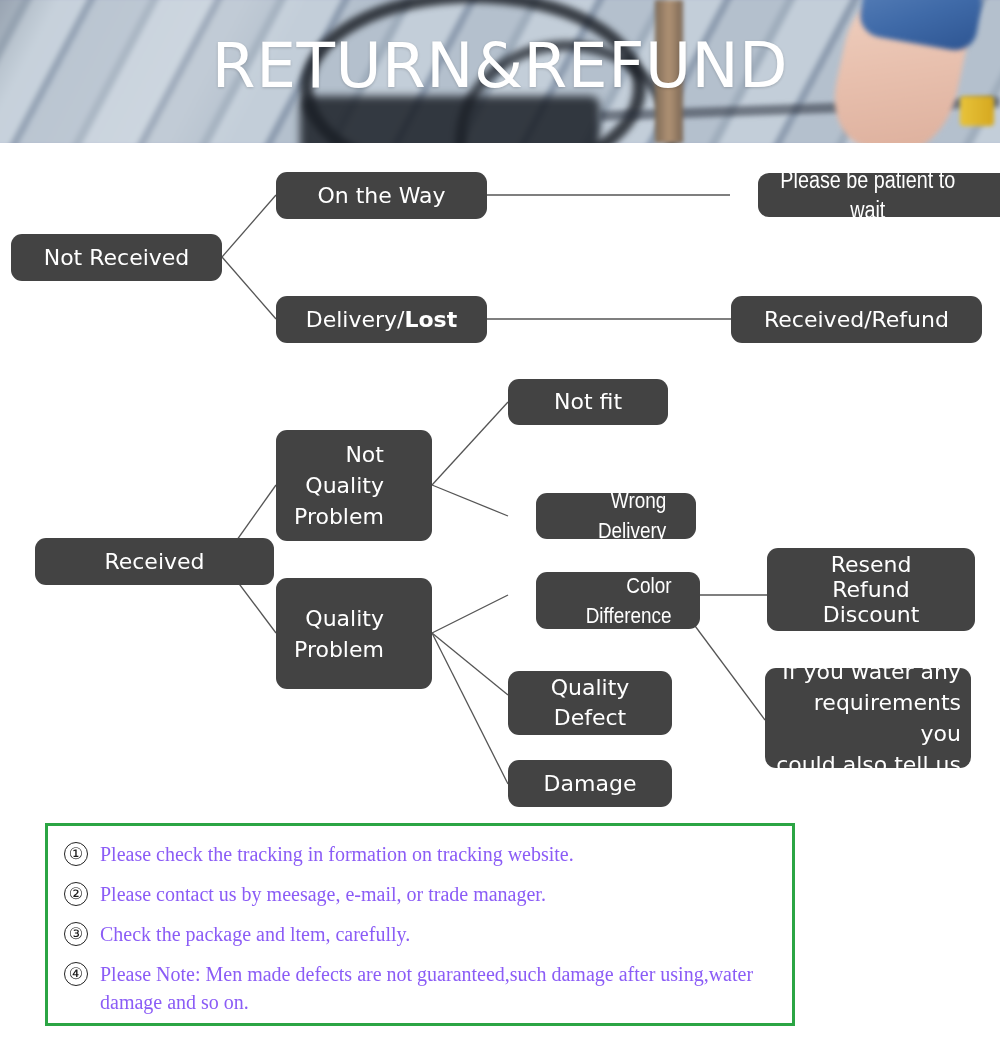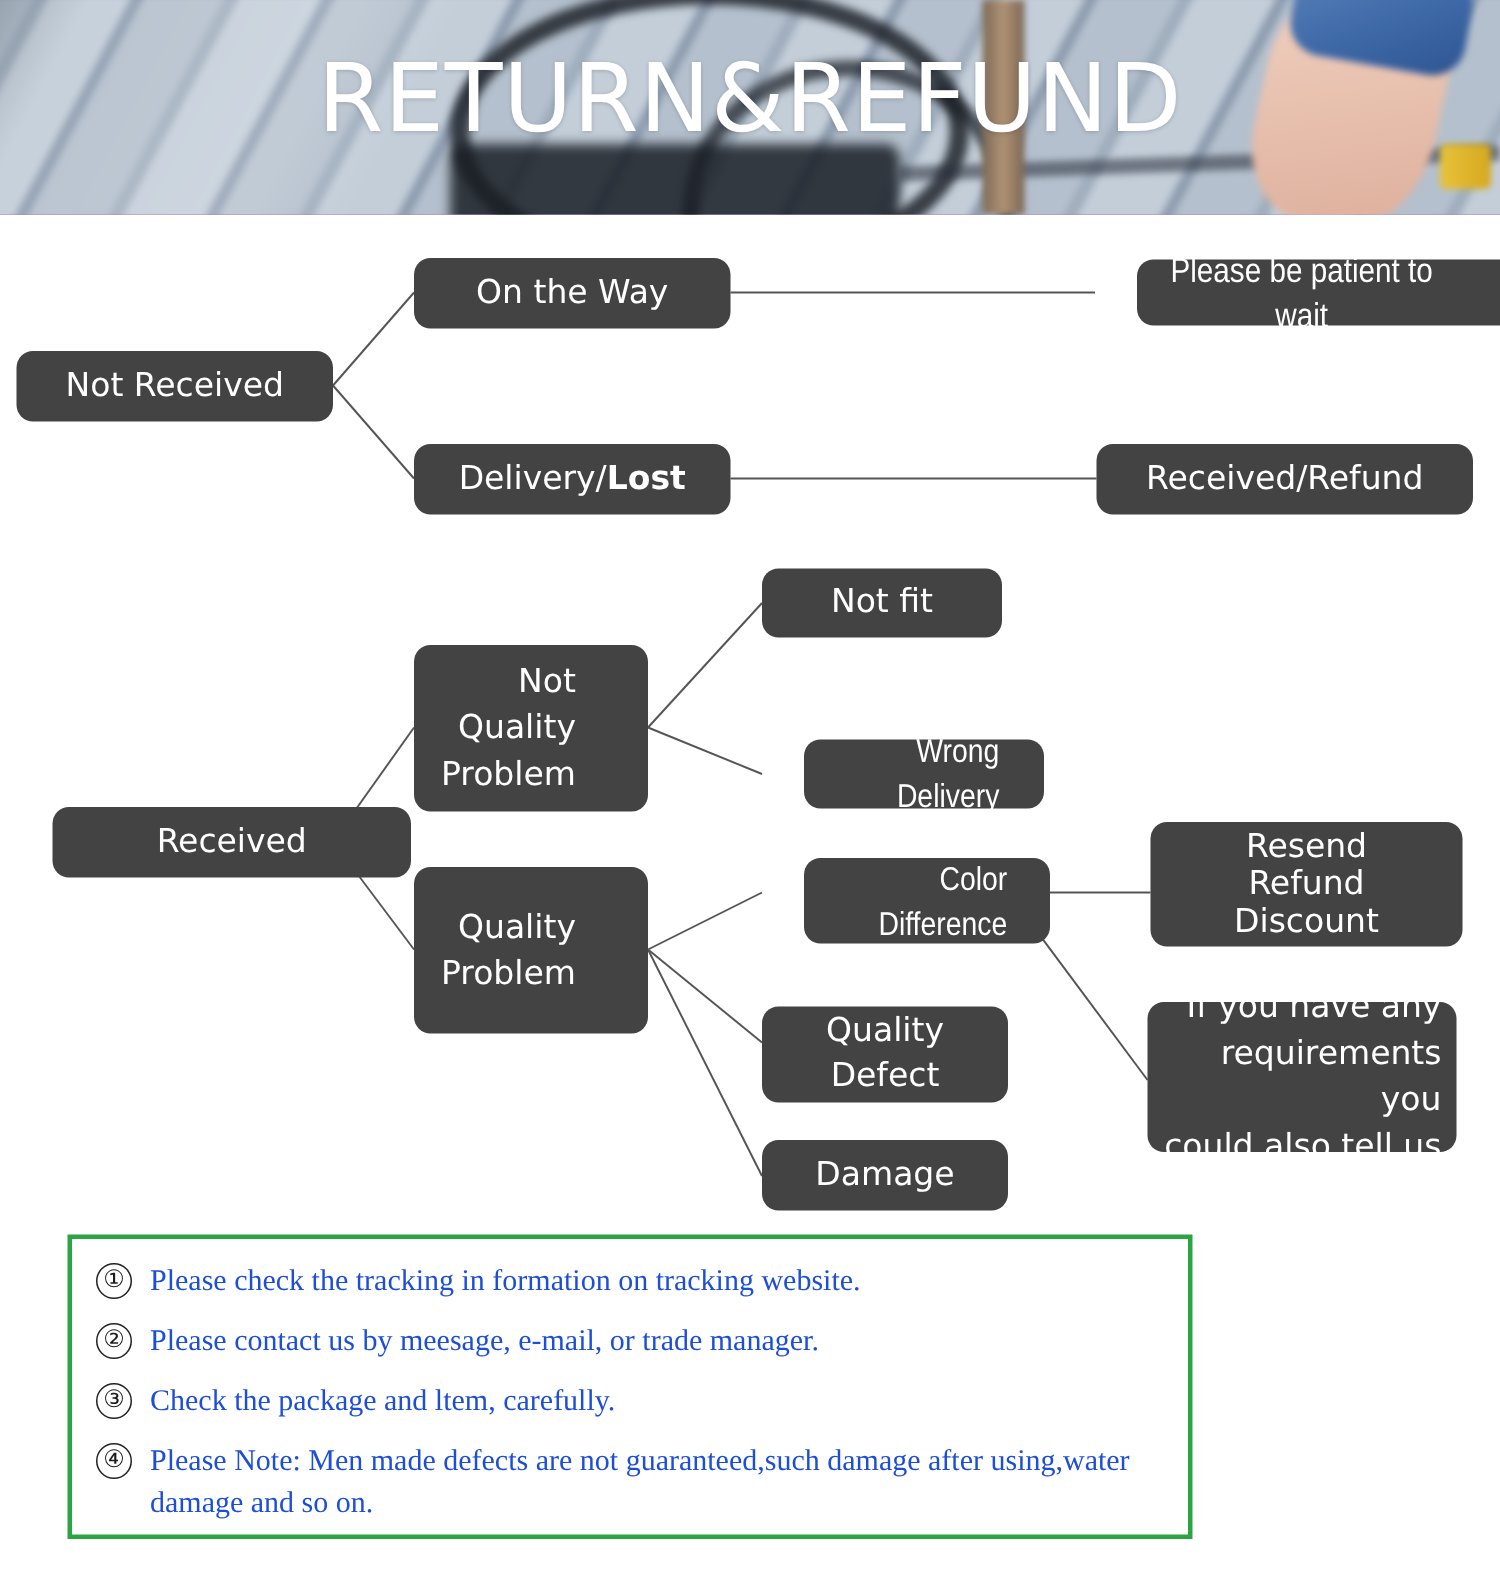--- a/index.html
+++ b/index.html
@@ -197,21 +197,21 @@
     font-family: "Liberation Serif", serif;
     font-size: 16px;
     line-height: 22px;
     text-align: center;
     margin-right: 12px;
     margin-top: 2px;
     box-sizing: border-box;
   }
   .note-text {
     flex: 1 1 auto;
-    color: #1d4ed8;
+    color: #8b5cf6;
     font-family: "Liberation Serif", serif;
     font-size: 20px;
     line-height: 28px;
   }
 </style>
 </head>
 <body>
 
 <div id="page">
 
@@ -295,21 +295,21 @@
     </div>
 
     <div class="node" style="left:508px; top:528px; width:164px; height:64px;">Quality Defect</div>
 
     <div class="node" style="left:508px; top:617px; width:164px; height:47px;">Damage</div>
 
     <div class="node" style="left:767px; top:405px; width:208px; height:83px; line-height:25px;">Resend
 Refund
 Discount</div>
 
-    <div class="node left-al" style="left:765px; top:525px; width:206px; height:100px; line-height:31px; padding-left:6px;">If you have any
+    <div class="node left-al" style="left:765px; top:525px; width:206px; height:100px; line-height:31px; padding-left:6px;">If you water any
 requirements you
 could also tell us</div>
 
   </div>
 
   <div id="notes">
     <div class="note-row">
       <div class="note-num">①</div>
       <div class="note-text">Please check the tracking in formation on tracking website.</div>
     </div>

